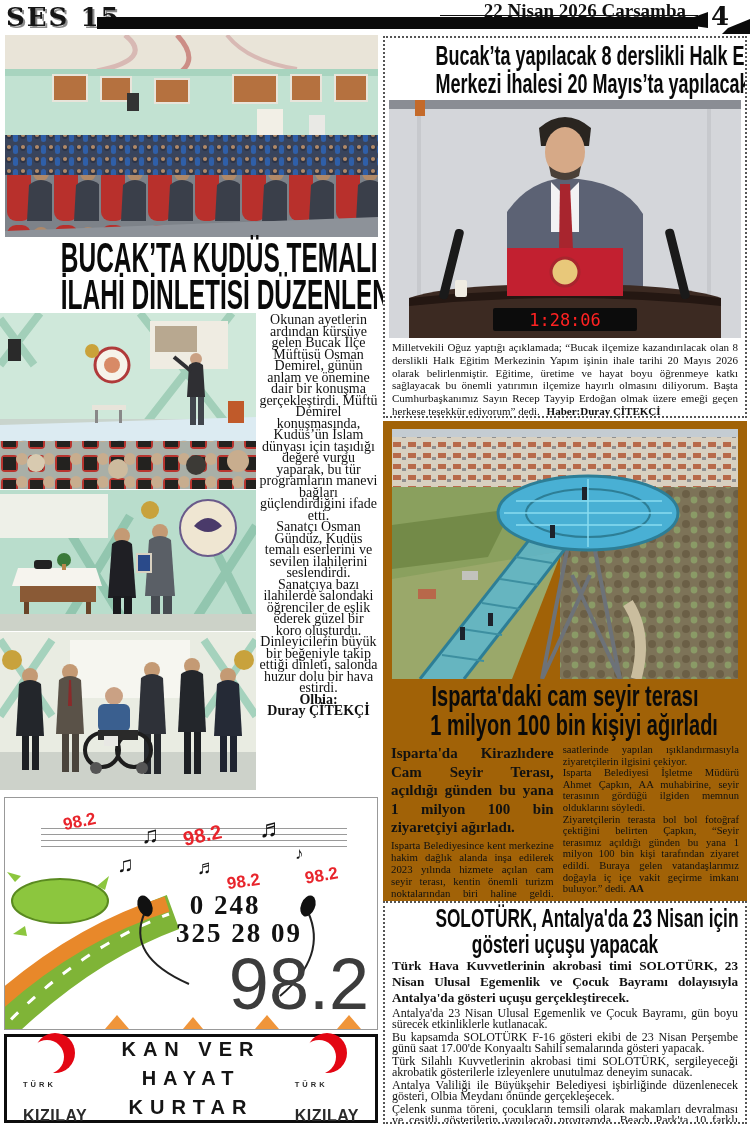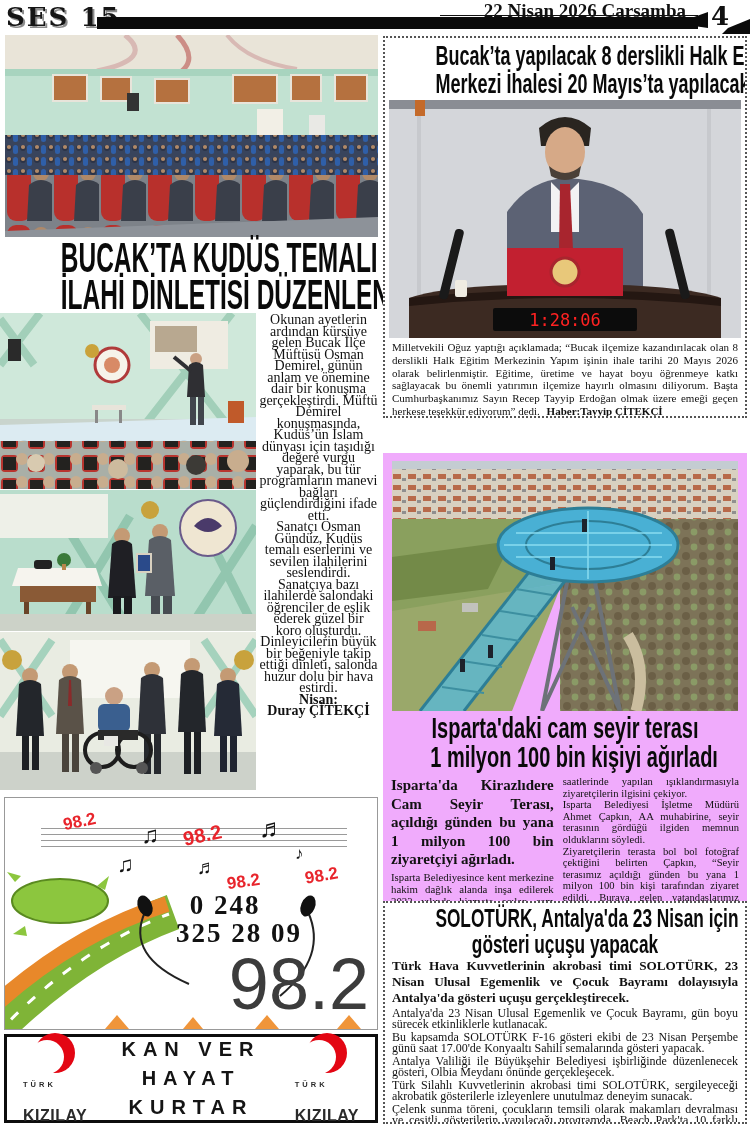--- a/index.html
+++ b/index.html
@@ -24,21 +24,21 @@
   .left-col{left:259px;top:314px;width:119px;font-size:14px;line-height:11.5px;text-align:center;}
   .left-col p{margin:0;}
   .left-col .byl{font-weight:bold;}
   
   .dotted-box{border:2px dotted #555;box-sizing:border-box;background:#fff;overflow:hidden;}
   .art1{left:383px;top:36px;width:364px;height:382px;}
   .art1 .hl-line{display:block;font-size:25px;line-height:28px;transform:scale(0.72,1.12);text-align:center;}
   .art1 .hlwrap{margin-top:3px;text-align:center;}
   .art1 .body{margin:3px 7px 0 7px;font-size:11px;line-height:12.8px;text-align:justify;}
   .art1 .body b{margin-left:4px;}
-  .art2{left:383px;top:421px;width:364px;height:580px;background:#f0abfc;box-sizing:border-box;overflow:hidden;margin-top:32px;}
+  .art2{left:383px;top:421px;width:364px;height:580px;background:#a16207;box-sizing:border-box;overflow:hidden;}
   .art2 .hlwrap{text-align:center;margin-top:3px;}
   .art2 .hl-line{display:block;font-size:27px;line-height:29px;transform:scale(0.74,1.1);}
   .art2 .cols{display:flex;gap:9px;padding:4px 8px 0 8px;}
   .art2 .c1{width:48%;}
   .art2 .c2{width:52%;}
   .art2 .lead{font-weight:bold;font-size:15px;line-height:18.5px;margin:0 0 2px 0;text-align:justify;}
   .art2 .b1{font-size:10.8px;line-height:12px;margin:0;text-align:justify;}
   .art2 .b2{font-size:10.6px;line-height:11.6px;margin:0;text-align:justify;}
   .art3{left:383px;top:901px;width:364px;height:223px;}
   .art3 .hlwrap{text-align:center;margin-top:2px;}
@@ -235,21 +235,21 @@
       <circle cx="96" cy="136" r="6" fill="#555"></circle>
         <circle cx="142" cy="136" r="6" fill="#555"></circle>
       <rect x="98" y="98" width="40" height="10" fill="#2a2a2a"></rect>
       <rect x="104" y="104" width="14" height="10" fill="#e8e8e4"></rect>
     </g>
   </svg>
 
   <div class="abs left-col">
     <p>Okunan ayetlerin ardından kürsüye gelen Bucak İlçe Müftüsü Osman Demirel, günün anlam ve önemine dair bir konuşma gerçekleştirdi. Müftü Demirel konuşmasında, Kudüs’ün İslam dünyası için taşıdığı değere vurgu yaparak, bu tür programların manevi bağları güçlendirdiğini ifade etti.</p>
     <p>Sanatçı Osman Gündüz, Kudüs temalı eserlerini ve sevilen ilahilerini seslendirdi. Sanatçıya bazı ilahilerde salondaki öğrenciler de eşlik ederek güzel bir koro oluşturdu. Dinleyicilerin büyük bir beğeniyle takip ettiği dinleti, salonda huzur dolu bir hava estirdi.</p>
-    <p class="byl">Nisan:</p>
+    <p class="byl">Olbia:</p>
     <p class="byl">Duray ÇİTEKÇİ</p>
   </div>
 
   <div class="abs dotted-box art1">
     <div class="hlwrap">
       <span class="hl-line">Bucak’ta yapılacak 8 derslikli Halk Eğitim</span>
       <span class="hl-line">Merkezi İhalesi 20 Mayıs’ta yapılacak</span>
     </div>
     <svg style="display:block;margin:3px auto 0 auto;" width="352" height="238" viewBox="0 0 352 238" preserveAspectRatio="none">
       <rect width="352" height="238" fill="#d4d6da"></rect>
@@ -274,21 +274,21 @@
       <rect x="66" y="180" width="12" height="17" rx="2" fill="#f0ece2"></rect>
       <g fill="#1a1a1a">
         <rect x="58" y="128" width="9" height="72" rx="4" transform="rotate(14 62 164)"></rect>
         <rect x="284" y="128" width="9" height="72" rx="4" transform="rotate(-14 288 164)"></rect>
       </g>
       <rect x="104" y="208" width="144" height="23" rx="2" fill="#0c0c0c"></rect>
       <text x="176" y="226" font-family="DejaVu Sans Mono, monospace" font-size="17" fill="#ff2222" text-anchor="middle">1:28:06</text>
     </svg>
     <p class="body">
       <span>Milletvekili Oğuz yaptığı açıklamada; “Bucak ilçemize kazandırılacak olan 8 derslikli Halk Eğitim Merkezinin Yapım işinin ihale tarihi 20 Mayıs 2026 olarak belirlenmiştir. Eğitime, üretime ve hayat boyu öğrenmeye katkı sağlayacak bu önemli yatırımın ilçemize hayırlı olmasını diliyorum. Başta Cumhurbaşkanımız Sayın Recep Tayyip Erdoğan olmak üzere emeği geçen herkese teşekkür ediyorum” dedi.</span>
-      <b>Haber:Tayyip ÇİTEKÇİ</b>
+      <b>Haber:Duray ÇİTEKÇİ</b>
     </p>
   </div>
 
   <div class="abs art2">
     <svg style="display:block;margin:8px auto 0 auto;" width="346" height="250" viewBox="0 0 346 250" preserveAspectRatio="none">
       <defs>
         <pattern id="roofs" width="15" height="11" patternUnits="userSpaceOnUse">
           <rect width="15" height="11" fill="#d8d0c0"></rect>
           <rect x="1" y="2" width="8" height="5" fill="#b86a4a"></rect>
           <rect x="10" y="6" width="4" height="3" fill="#8f8f8f"></rect>
@@ -360,22 +360,22 @@
   </div>
 
   <div class="abs dotted-box art3">
     <div class="hlwrap">
       <span class="hl-line">SOLOTÜRK, Antalya'da 23 Nisan için</span>
       <span class="hl-line">gösteri uçuşu yapacak</span>
     </div>
     <p class="lead">Türk Hava Kuvvetlerinin akrobasi timi SOLOTÜRK, 23 Nisan Ulusal Egemenlik ve Çocuk Bayramı dolayısıyla Antalya'da gösteri uçuşu gerçekleştirecek.</p>
     <p class="body">Antalya'da 23 Nisan Ulusal Egemenlik ve Çocuk Bayramı, gün boyu sürecek etkinliklerle kutlanacak.</p>
     <p class="body">Bu kapsamda SOLOTÜRK F-16 gösteri ekibi de 23 Nisan Perşembe günü saat 17.00'de Konyaaltı Sahili semalarında gösteri yapacak.</p>
+    <p class="body">Türk Silahlı Kuvvetlerinin akrobasi timi SOLOTÜRK, sergileyeceği akrobatik gösterilerle izleyenlere unutulmaz deneyim sunacak.</p>
     <p class="body">Antalya Valiliği ile Büyükşehir Belediyesi işbirliğinde düzenlenecek gösteri, Olbia Meydanı önünde gerçekleşecek.</p>
-    <p class="body">Türk Silahlı Kuvvetlerinin akrobasi timi SOLOTÜRK, sergileyeceği akrobatik gösterilerle izleyenlere unutulmaz deneyim sunacak.</p>
     <p class="body">
       <span>Çelenk sunma töreni, çocukların temsili olarak makamları devralması ve çeşitli gösterilerin yapılacağı programda, Beach Park'ta 10 farklı ülkeden çocuklar kendi ülkelerine ait dansları sergileyecek.</span>
       
     </p>
   </div>
 
   <div class="abs fm-ad">
     <svg class="abs" style="left:0;top:0;" width="372" height="231" viewBox="0 0 372 231">
       <path d="M-20,242 Q70,150 168,114" stroke="#7fb437" stroke-width="36" fill="none"></path>
       <path d="M-34,230 Q55,140 162,106" stroke="#e8882a" stroke-width="16" fill="none"></path>

